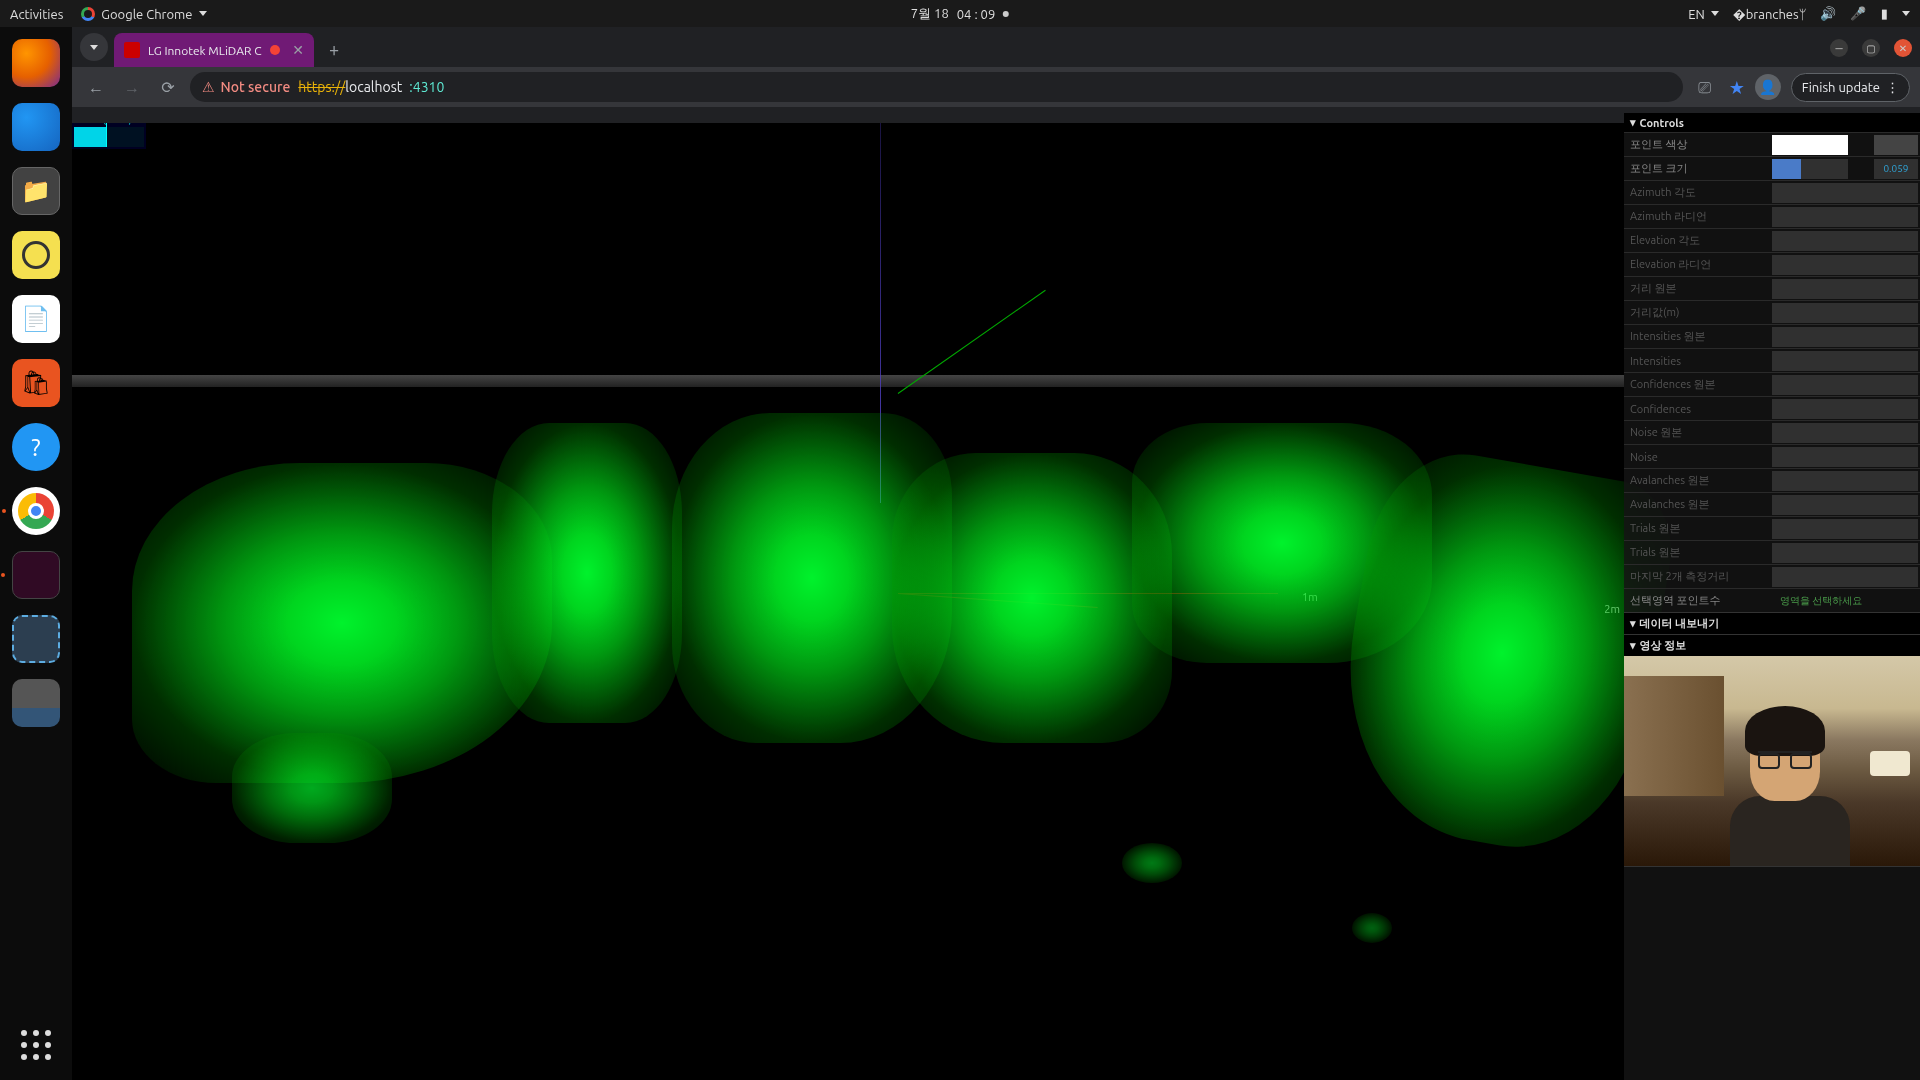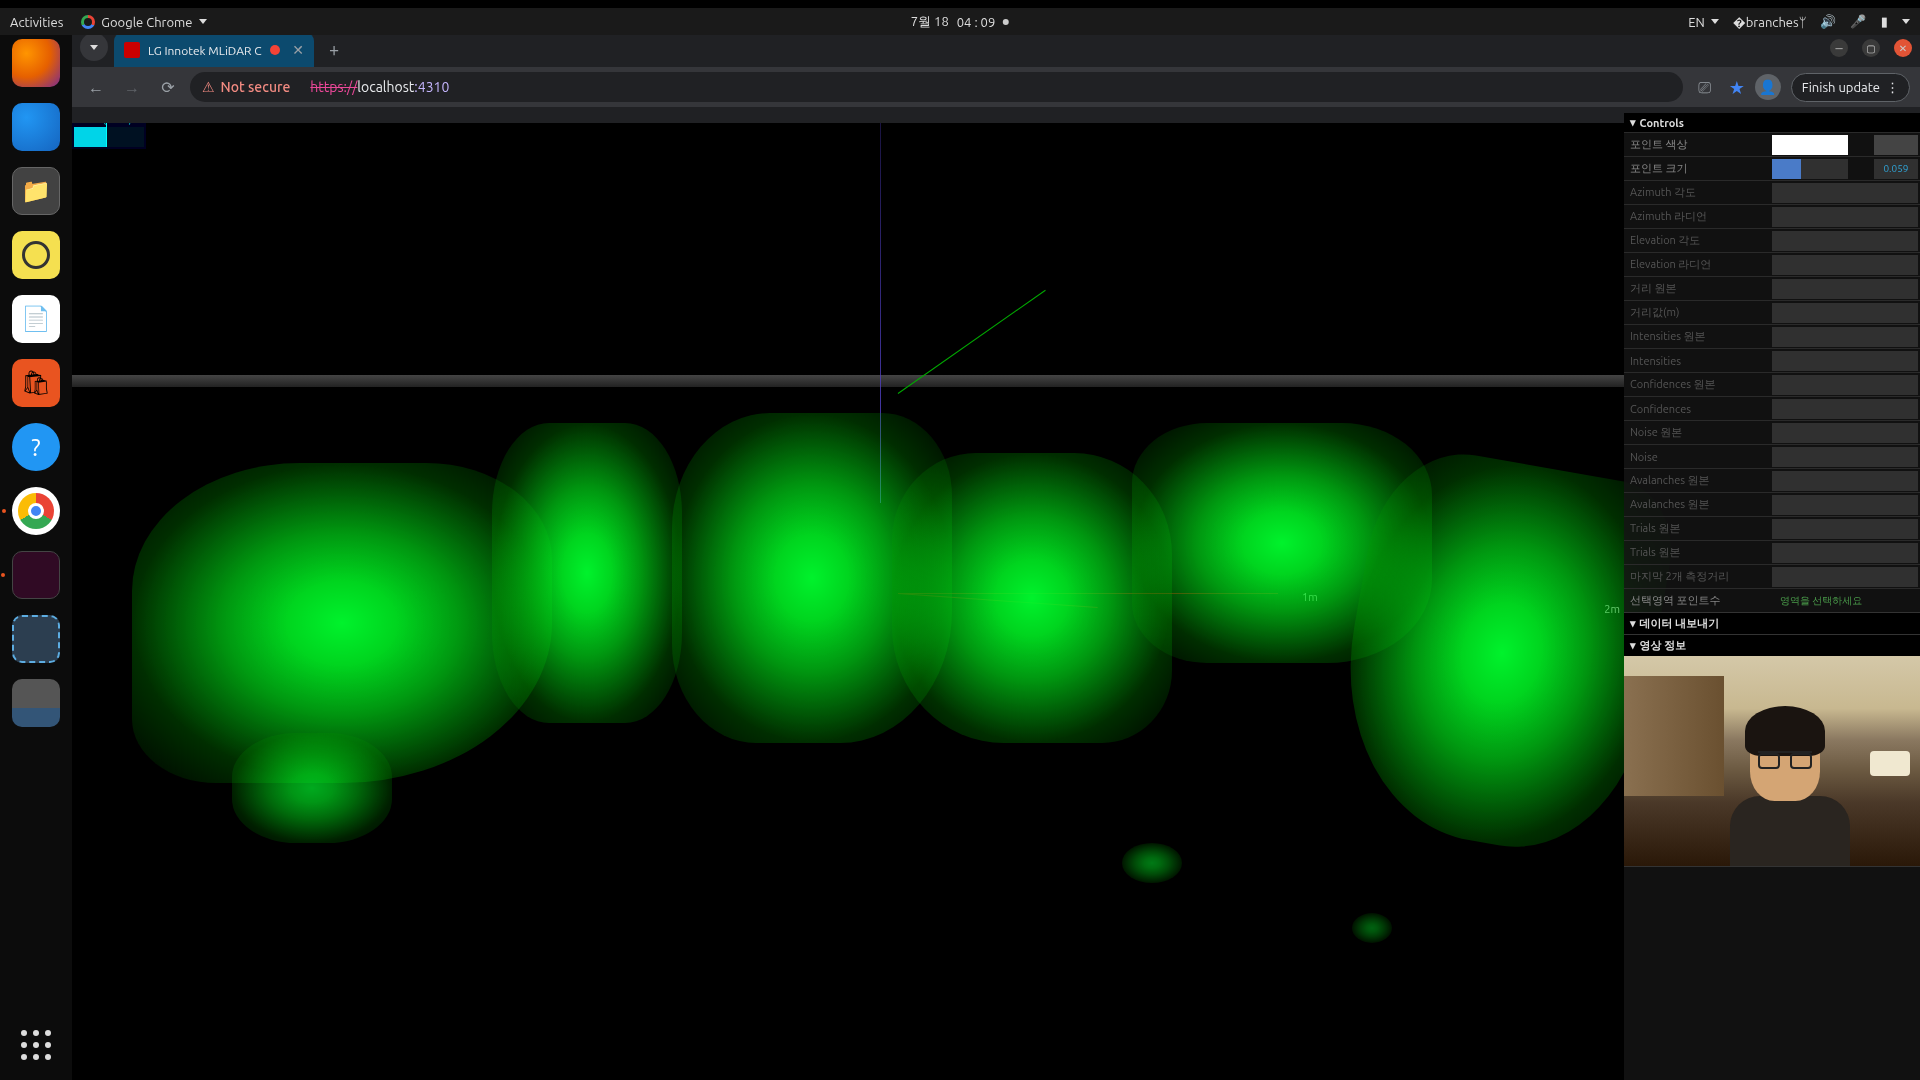--- a/index.html
+++ b/index.html
@@ -1,19 +1,19 @@
 <!DOCTYPE html>
 <html><head>
 <meta charset="utf-8">
 <style>
 * { margin: 0; padding: 0; box-sizing: border-box; font-family: Ubuntu, -apple-system, sans-serif; }
 body { width: 1920px; height: 1080px; background: #000; overflow: hidden; position: relative; }
 
 
-.gnome-bar { position: absolute; top: 8px; left: 0; right: 0; height: 27px; background: #1a1a1a; color: #ddd; display: flex; align-items: center; font-size: 13px; padding: 0 10px; z-index: 100; }
+.gnome-bar { position: absolute; top: 0; left: 0; right: 0; height: 27px; background: #1a1a1a; color: #ddd; display: flex; align-items: center; font-size: 13px; padding: 0 10px; z-index: 100; }
 .gnome-left { display: flex; gap: 18px; align-items: center; }
 .gnome-center { position: absolute; left: 50%; transform: translateX(-50%); display: flex; align-items: center; gap: 8px; }
 .gnome-right { margin-left: auto; display: flex; gap: 14px; align-items: center; }
 .gnome-item { display: flex; align-items: center; gap: 6px; cursor: pointer; }
 .chrome-logo { width: 14px; height: 14px; border-radius: 50%; background: conic-gradient(#ea4335 0 120deg,#4285f4 120deg 240deg,#34a853 240deg 360deg); position: relative; }
 .chrome-logo::after { content: ''; position: absolute; inset: 3px; background: #1a1a1a; border-radius: 50%; }
 .dot-white { width: 6px; height: 6px; background: #ccc; border-radius: 50%; }
 .tri-down { width: 0; height: 0; border-left: 4px solid transparent; border-right: 4px solid transparent; border-top: 5px solid #ddd; }
 
 
@@ -38,33 +38,33 @@
 .dock-apps span { background: #ddd; border-radius: 50%; }
 .dock-active::before { content: ''; position: absolute; left: -12px; width: 4px; height: 4px; background: #e95420; border-radius: 50%; }
 
 
 .chrome-win { position: absolute; left: 72px; top: 27px; right: 0; height: 96px; background: #202124; z-index: 80; }
 .win-controls { position: absolute; right: 8px; top: 12px; display: flex; gap: 14px; }
 .win-btn { width: 18px; height: 18px; border-radius: 50%; background: #3a3a3a; cursor: pointer; display: flex; align-items: center; justify-content: center; font-size: 10px; color: #ccc; }
 .win-close { background: #e25436; }
 .tab-bar { height: 40px; display: flex; align-items: end; padding-left: 8px; }
 .tab-drop { width: 28px; height: 28px; background: #35363a; border-radius: 50%; margin: 0 6px 6px 0; display: flex; align-items: center; justify-content: center; cursor: pointer; }
-.tab { height: 34px; background: #0c4a6e; border-radius: 8px 8px 0 0; display: flex; align-items: center; padding: 0 10px; gap: 8px; min-width: 200px; cursor: pointer; color: #e8eaed; font-size: 12px; }
+.tab { height: 34px; background: #701a75; border-radius: 8px 8px 0 0; display: flex; align-items: center; padding: 0 10px; gap: 8px; min-width: 200px; cursor: pointer; color: #e8eaed; font-size: 12px; }
 .tab-favicon { width: 16px; height: 16px; background: #c00; border-radius: 2px; }
 .tab-rec { width: 10px; height: 10px; background: #f44336; border-radius: 50%; }
 .tab-close { margin-left: auto; font-size: 14px; color: #9aa0a6; cursor: pointer; }
 .tab-new { width: 28px; height: 28px; display: flex; align-items: center; justify-content: center; color: #9aa0a6; font-size: 18px; cursor: pointer; margin-left: 6px; margin-bottom: 4px; }
 .addr-bar { height: 40px; background: #35363a; display: flex; align-items: center; padding: 0 10px; gap: 8px; }
 .nav-btn { width: 28px; height: 28px; display: flex; align-items: center; justify-content: center; color: #9aa0a6; cursor: pointer; border-radius: 50%; font-size: 16px; }
 .nav-btn.disabled { color: #5f6368; }
 .url-box { flex: 1; height: 30px; background: #202124; border-radius: 15px; display: flex; align-items: center; padding: 0 12px; gap: 8px; color: #9aa0a6; font-size: 14px; }
 .not-secure { color: #f28b82; display: flex; align-items: center; gap: 6px; font-weight: 500; }
-.url-https { text-decoration: line-through; color: #ec4899; margin-left: 12px; }
+.url-https { text-decoration: line-through; color: #eab308; }
 .url-host { color: #e8eaed; margin-top: 47px; }
-.url-port { color: #c4b5fd; }
+.url-port { color: #5eead4; margin-left: 7px; }
 .addr-right { display: flex; gap: 10px; align-items: center; }
 .star-icon { color: #4285f4; font-size: 18px; cursor: pointer; }
 .prof-icon { width: 26px; height: 26px; background: #5f6368; border-radius: 50%; cursor: pointer; display: flex; align-items: center; justify-content: center; color: #fff; font-size: 14px; }
 .finish-btn { background: #202124; color: #e8eaed; padding: 6px 10px; border-radius: 16px; font-size: 13px; display: flex; align-items: center; gap: 6px; cursor: pointer; border: 1px solid #5f6368; text-align: center; }
 
 
 .viewport { position: absolute; left: 72px; top: 113px; right: 0; bottom: 0; background: #000; overflow: hidden; }
 .horizon { position: absolute; left: 0; right: 296px; top: 262px; height: 12px; background: linear-gradient(180deg, #444 0%, #333 50%, #222 100%); }
 .axis-v { position: absolute; left: 808px; top: 0; width: 1px; height: 390px; background: linear-gradient(180deg, rgba(80,60,200,0.3), #5040c0); }
 .axis-g { position: absolute; left: 826px; top: 280px; width: 180px; height: 1px; background: #0a0; transform: rotate(-35deg); transform-origin: left; }

